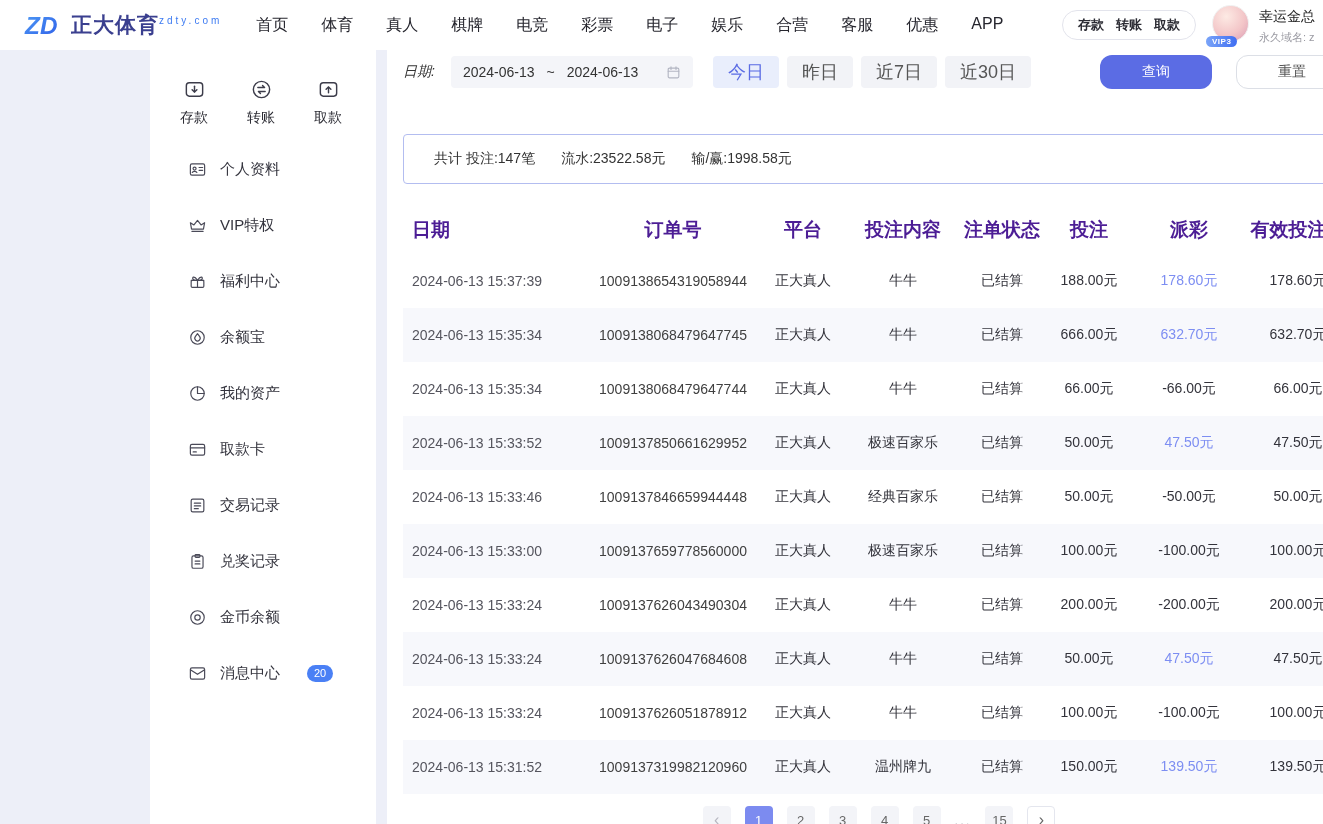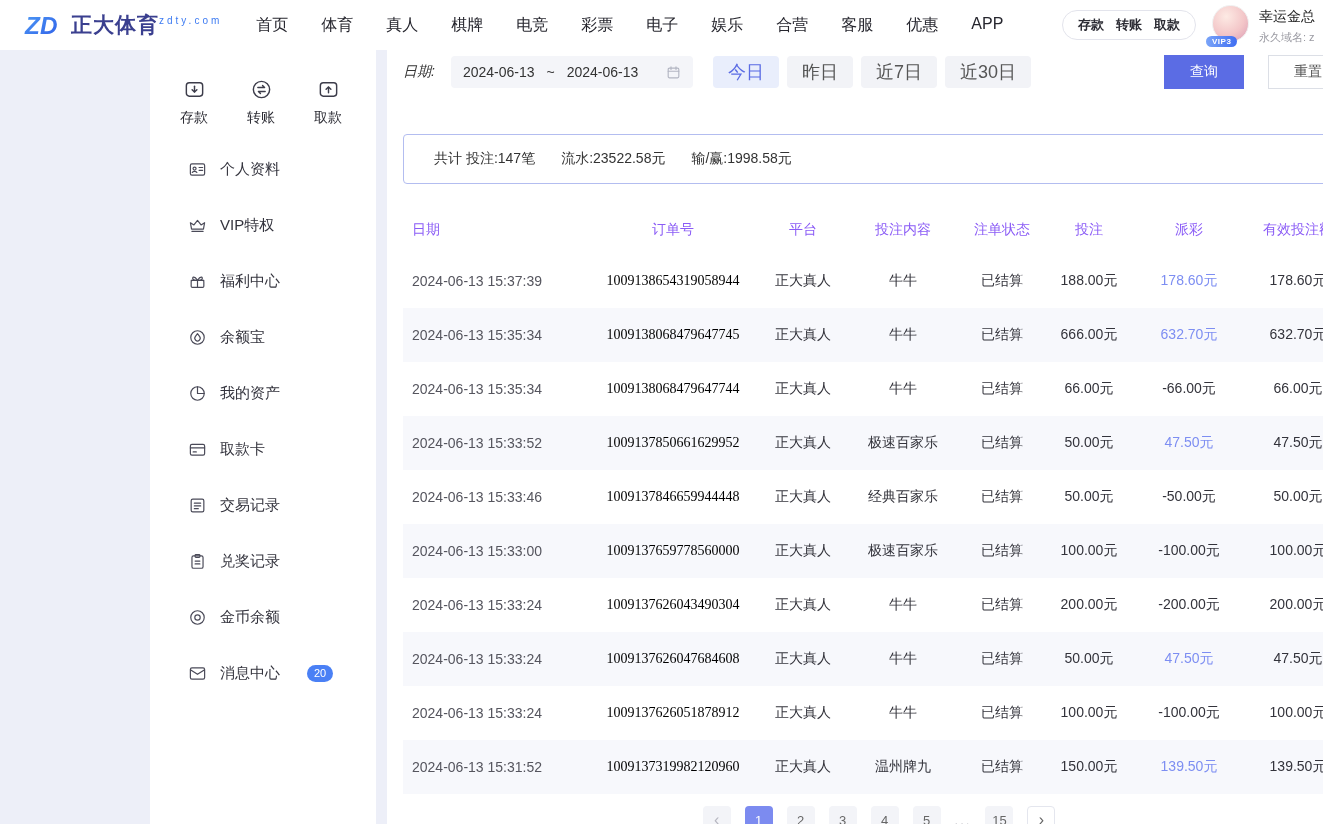--- a/index.html
+++ b/index.html
@@ -54,35 +54,35 @@
   
   .filter-row{display:flex;align-items:center;margin-top:5px;height:34px;}
   .filter-label{font-size:14px;color:#333;flex:none;font-style:italic;}
   .date-range{display:flex;align-items:center;background:#f4f5f9;border-radius:4px;height:32px;margin-left:16px;padding:0 12px;gap:12px;font-size:14px;color:#333;width:242px;cursor:pointer;}
   .date-range .cal{margin-left:auto;color:#b2b5c2;display:flex;}
   .date-range .cal svg{width:15px;height:15px;}
   .range-buttons{display:flex;gap:8px;margin-left:20px;}
   .range-btn{height:32px;padding:0 15px;background:#f2f3f7;border-radius:4px;font-size:18px;color:#555;display:flex;align-items:center;cursor:pointer;white-space:nowrap;}
   .range-btn.active{background:#e9eefc;color:var(--primary);}
   .filter-actions{margin-left:auto;display:flex;gap:24px;margin-right:-25px;flex:none;}
-  .btn{width:80px;height:34px;border-radius:0;font-size:14px;display:flex;align-items:center;justify-content:center;cursor:pointer;font-family:Liberation Mono, monospace;}
+  .btn{width:112px;height:34px;border-radius:12px;font-size:14px;display:flex;align-items:center;justify-content:center;cursor:pointer;font-family:Liberation Mono, monospace;}
   .btn-primary{background:var(--primary);color:#fff;border:none;}
   .btn-plain{background:#fff;color:#555;border:1px solid #dcdfe6;}
 
   
   .summary-box{margin-top:45px;height:50px;border:1px solid var(--summary-border);border-radius:4px;display:flex;align-items:center;gap:26px;padding-left:30px;margin-right:-20px;font-size:14px;color:#333;}
 
   
   table{width:952px;border-collapse:collapse;table-layout:fixed;margin-top:22px;}
-  th{height:48px;font-weight:400;font-size:14px;color:#8b5cf6;text-align:center;}
+  th{height:48px;font-weight:700;font-size:19px;color:#4c1d95;text-align:center;}
   th:first-child{text-align:left;padding-left:9px;}
   td{height:54px;font-size:14px;text-align:center;color:#33333b;white-space:nowrap;overflow:hidden;}
   tbody tr:nth-child(even){background:#f7f8fc;}
   td.c-date{text-align:left;padding-left:9px;color:#55555e;}
-  td.c-order{color:#000000;font-family:Liberation Serif, serif;}
+  td.c-order{color:#404040;}
   td.pos{color:var(--positive);}
 
   
   .pagination{width:952px;display:flex;justify-content:center;align-items:center;gap:14px;margin-top:12px;}
   .page-btn{min-width:28px;height:28px;padding:0 6px;border-radius:4px;background:#f3f4f8;color:#666;font-size:13px;display:flex;align-items:center;justify-content:center;cursor:pointer;}
   .page-btn.active{background:var(--pagination-active);color:#fff;}
   .page-btn.prev{color:#b6b6c0;font-size:16px;}
   .page-btn.next{background:#fff;border:1px solid #e4e6ee;color:#666;font-size:16px;}
   .page-ellipsis{color:#b0b0b8;font-size:13px;letter-spacing:2px;}
 </style>

